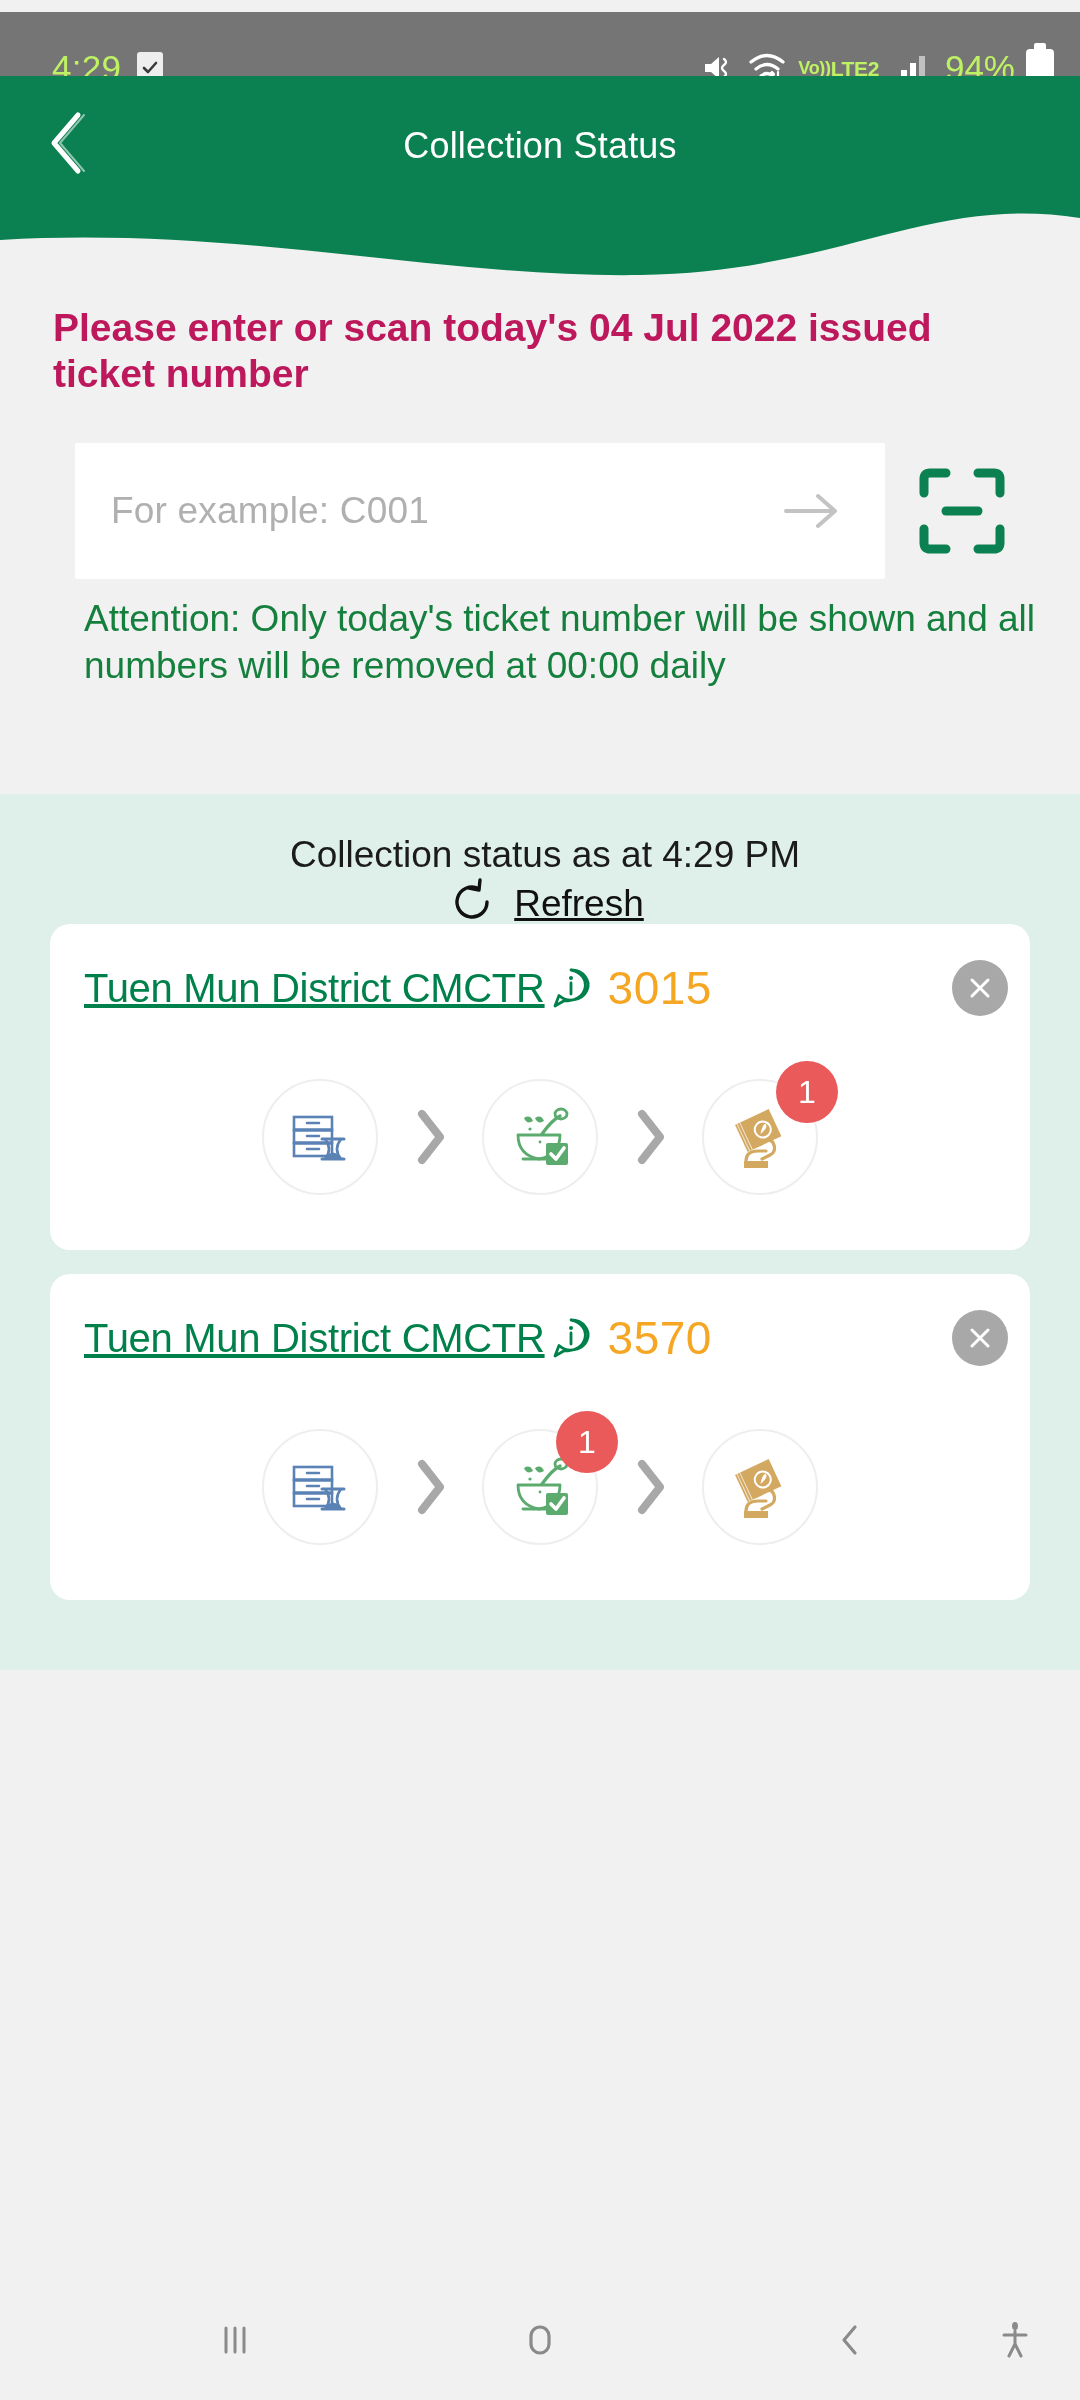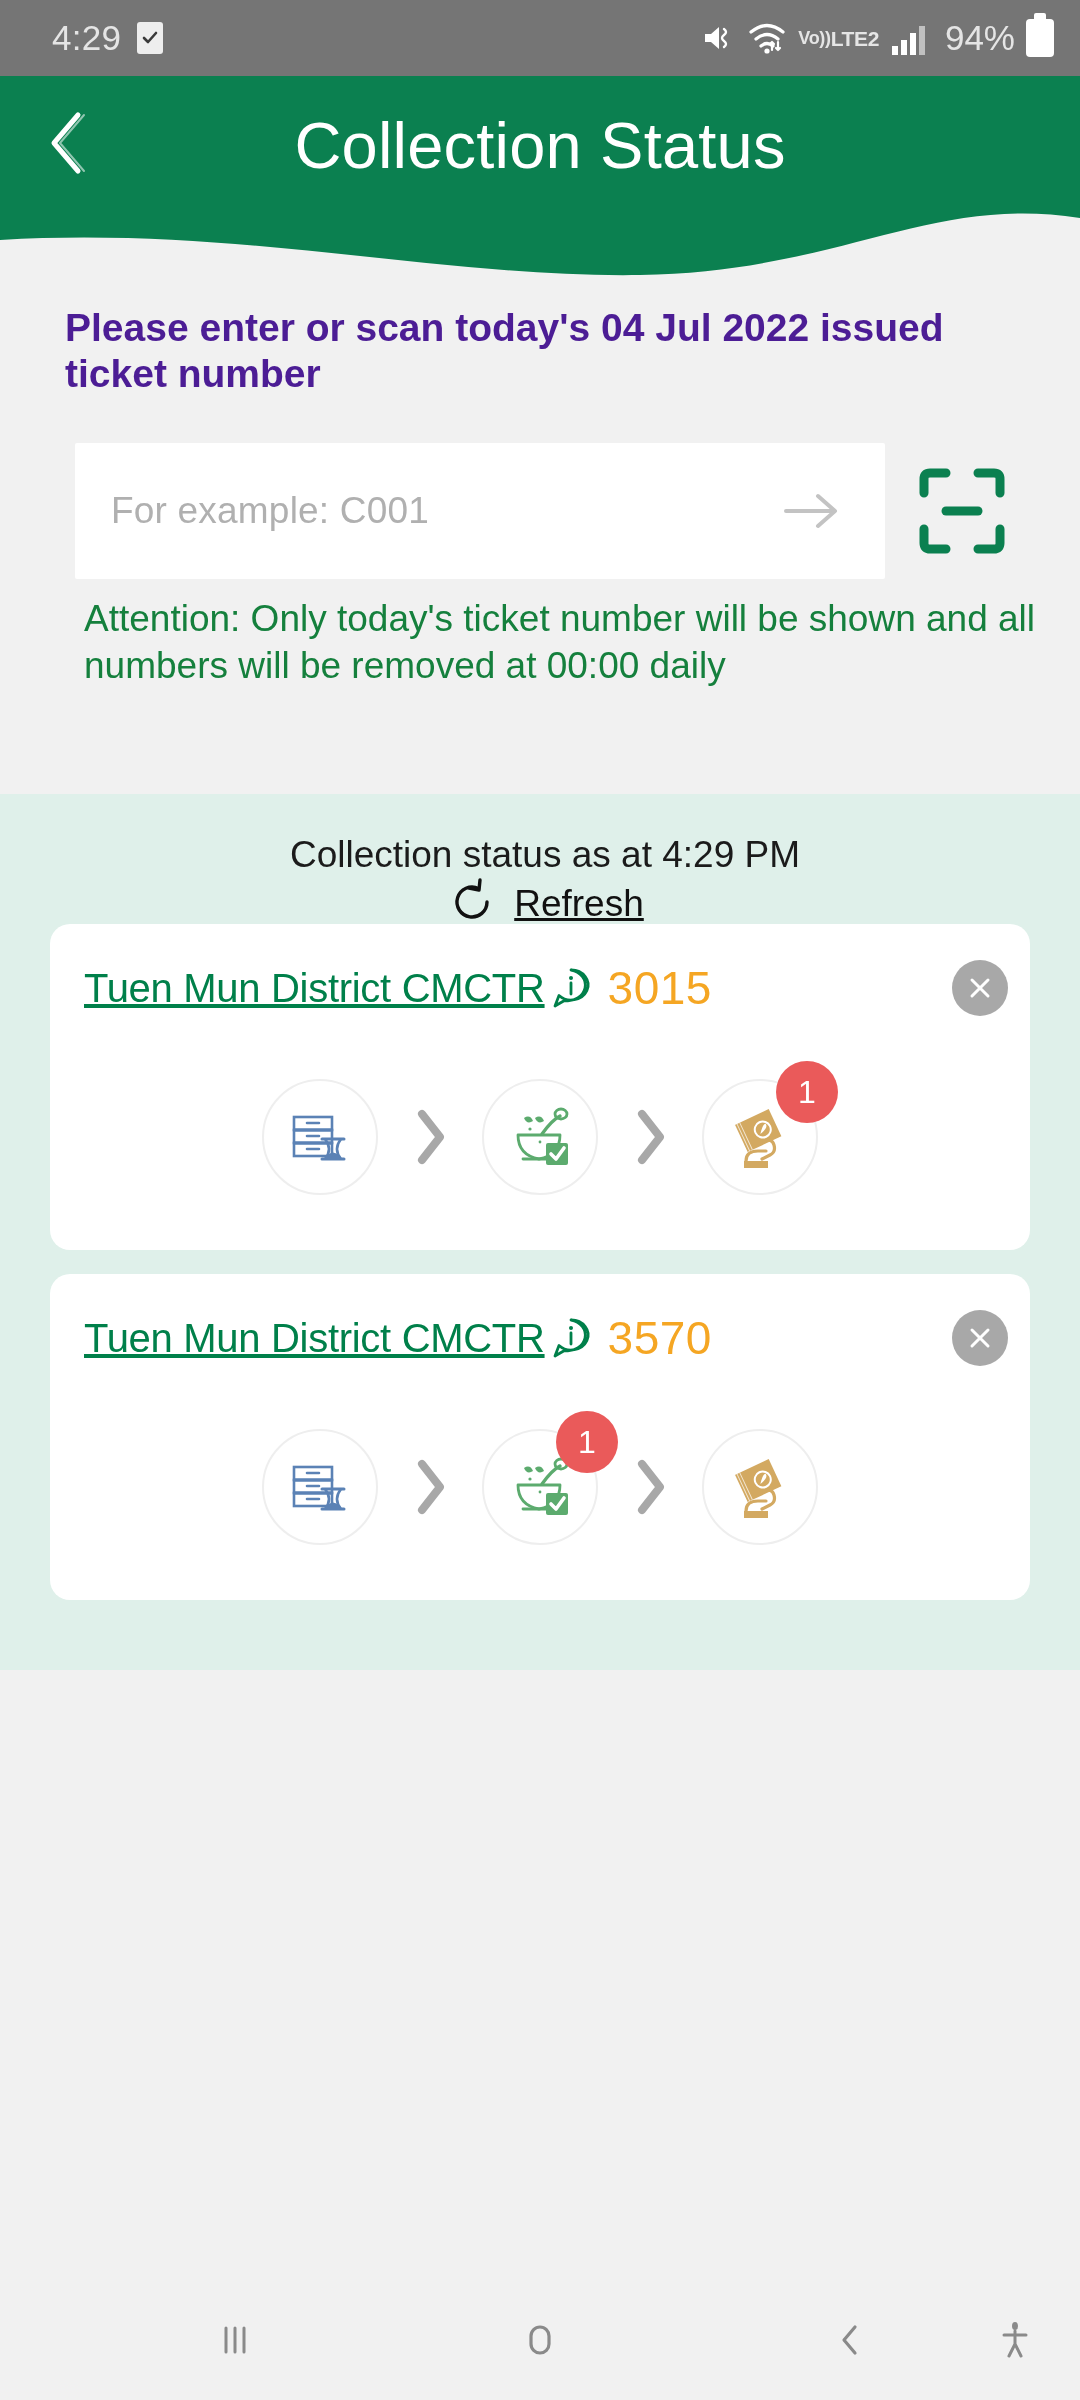--- a/index.html
+++ b/index.html
@@ -6,23 +6,23 @@
   html, body {
     width:1080px; height:2400px;
     font-family:"Liberation Sans", sans-serif;
     background:#f1f1f1;
     overflow:hidden;
   }
   #screen { position:relative; width:1080px; height:2400px; background:#f1f1f1; }
 
   
   .statusbar {
-    position:absolute; top:0; left:0; width:1080px; height:76px;
-    background:#757575; color:#e5e5e5;
-    display:flex; align-items:center; justify-content:space-between;
+    position:absolute; top:12px; left:0; width:1080px; height:76px;
+    background:#757575; color:#bef264;
+    display:flex; align-items:flex-end; justify-content:space-between;
     padding:0 26px 0 52px;
   }
   .sb-left { display:flex; align-items:center; gap:16px; }
   .sb-clock { font-size:35px; letter-spacing:0.3px; font-family:"Liberation Sans", sans-serif; }
   .sb-checkbox {
     width:26px; height:32px; background:#eeeeee; border-radius:3px;
     display:flex; align-items:center; justify-content:center;
   }
   .sb-right { display:flex; align-items:center; gap:11px; }
   .sb-icon { display:flex; align-items:center; }
@@ -47,28 +47,28 @@
   .header-bar {
     position:absolute; top:0; left:0; width:1080px; height:145px;
     display:flex; align-items:center;
   }
   .back-chevron {
     position:absolute; left:22px; top:22px; width:90px; height:90px;
     display:flex; align-items:center; justify-content:center; cursor:pointer;
   }
   .header-title {
     width:100%; text-align:center; color:#ffffff;
-    font-size:65px; font-weight:400; letter-spacing:0.2px;
+    font-size:36px; font-weight:400; letter-spacing:0.2px;
     margin-top:-6px;
   }
 
   
   .instruction {
     position:absolute; top:305px; left:53px; width:940px;
-    font-size:39px; font-weight:bold; color:#4c1d95; line-height:1.18;margin-left:12px;
+    font-size:39px; font-weight:bold; color:#be185d; line-height:1.18;
   }
 
   .input-row {
     position:absolute; top:443px; left:75px; width:940px; height:136px;
     display:flex; align-items:center; gap:28px;
   }
   .text-input {
     flex:0 0 auto; width:810px; height:136px; background:#ffffff;
     border:none; border-radius:2px;
     display:flex; align-items:center; padding:0 36px;

